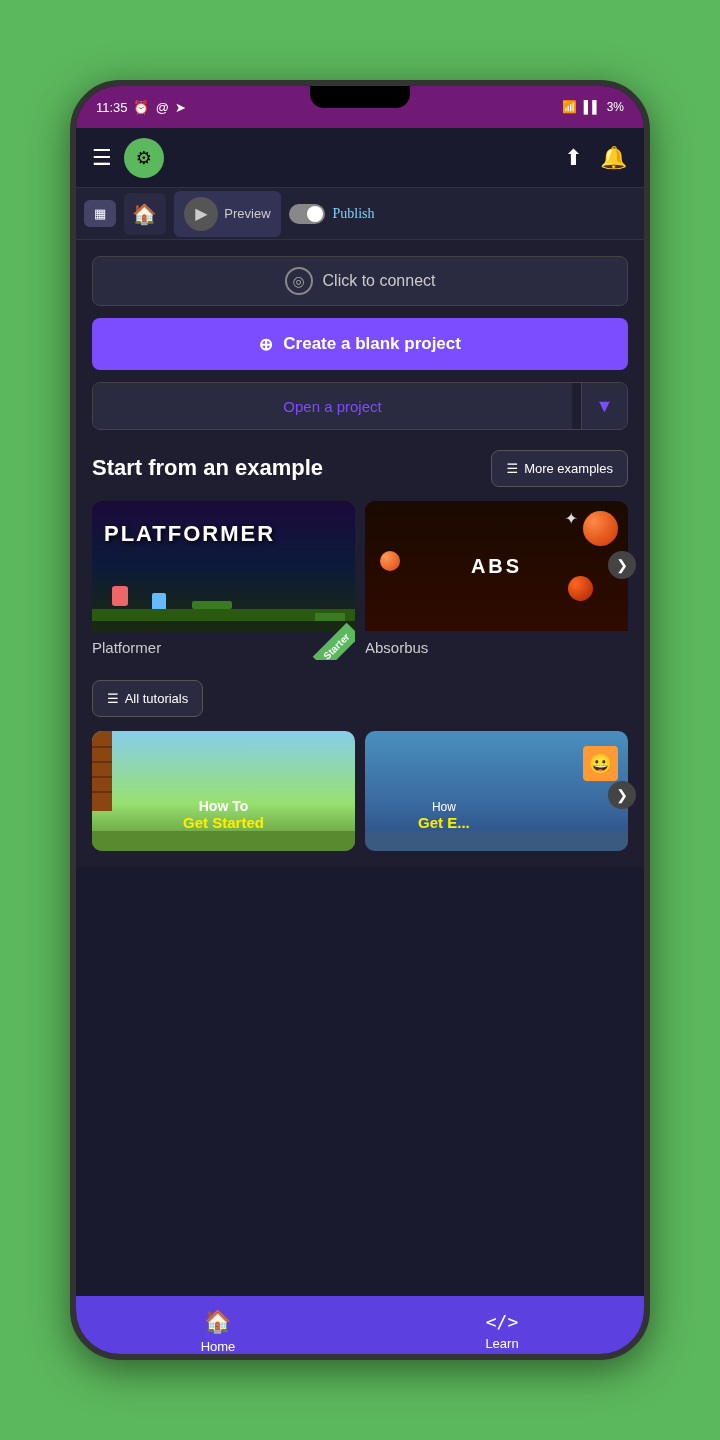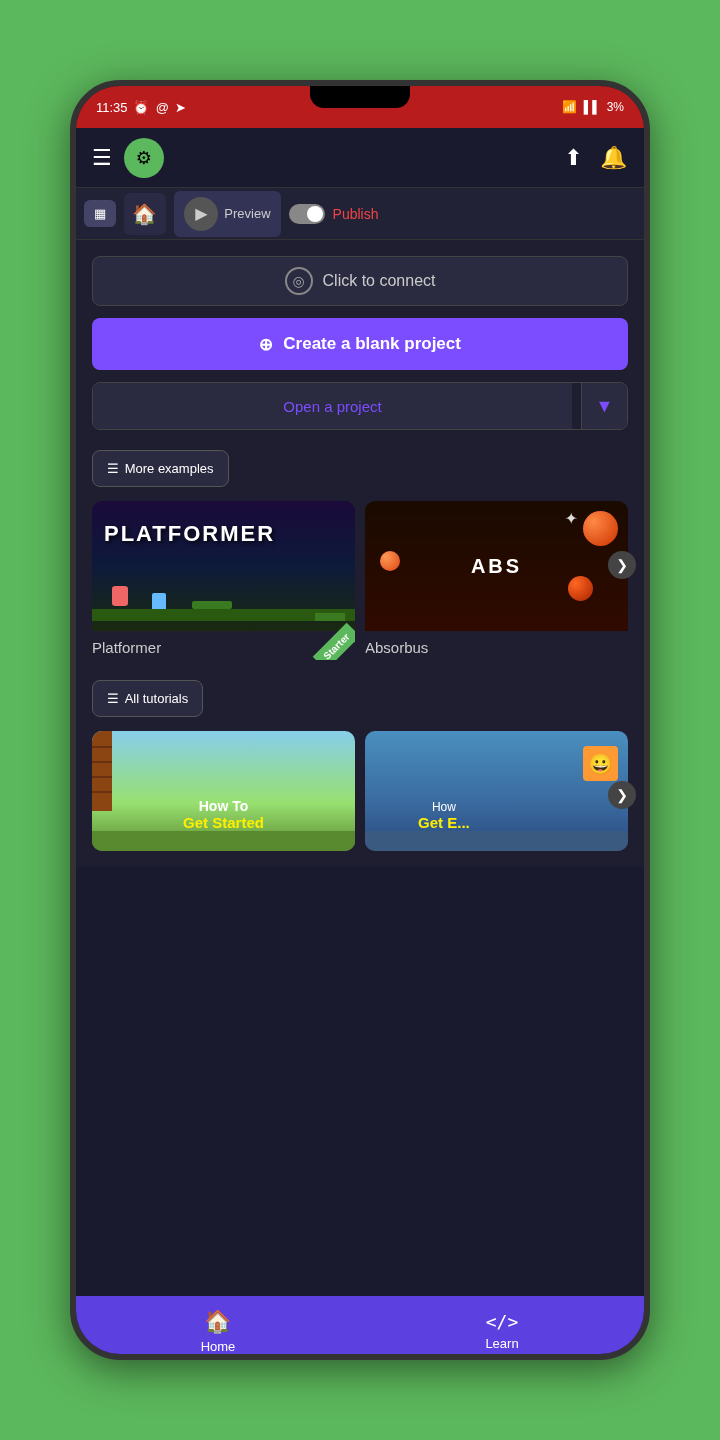--- a/index.html
+++ b/index.html
@@ -20,21 +20,21 @@
       background: #1a1a2e;
       border-radius: 50px;
       border: 6px solid #333;
       overflow: hidden;
       position: relative;
       box-shadow: 0 10px 40px rgba(0,0,0,0.5);
     }
 
     
     .status-bar {
-      background: #b91c1c;
+      background: #701a75;
       height: 42px;
       display: flex;
       align-items: center;
       justify-content: space-between;
       padding: 0 20px;
       color: #fff;
       font-size: 13px;
     }
     .status-left { display: flex; align-items: center; gap: 6px; }
     .status-right { display: flex; align-items: center; gap: 6px; font-size: 12px; }
@@ -408,21 +408,21 @@
       <span>▦</span>
     </div>
     <div class="toolbar-home">
       <span>🏠</span>
     </div>
     <div class="toolbar-btn">
       <div class="toolbar-play">▶</div>
       <span>Preview</span>
     </div>
     <div class="toolbar-toggle"></div>
-    <span style="color:#ef4444;font-size:14px;">Publish</span>
+    <span style="color:#7dd3fc;font-size:14px;font-family:Liberation Serif, serif;">Publish</span>
   </div>
 
   <div class="main-content-wrapper">
     <div class="main-content">
 
       <div class="connect-btn">
         <div class="connect-icon">◎</div>
         <span>Click to connect</span>
       </div>
 
@@ -434,20 +434,21 @@
       <div class="open-project-row">
         <div class="open-project-btn">
           <span>Open a project</span>
         </div>
         <div class="open-project-dropdown">
           <span>▼</span>
         </div>
       </div>
 
       <div class="section-header">
+        <div class="section-title">Start from an example</div>
         <div class="more-btn">
           <span>☰</span>
           <span>More examples</span>
         </div>
       </div>
 
       <div class="examples-row">
 
         <div class="example-card">
           <div class="example-card-img platformer-bg">

